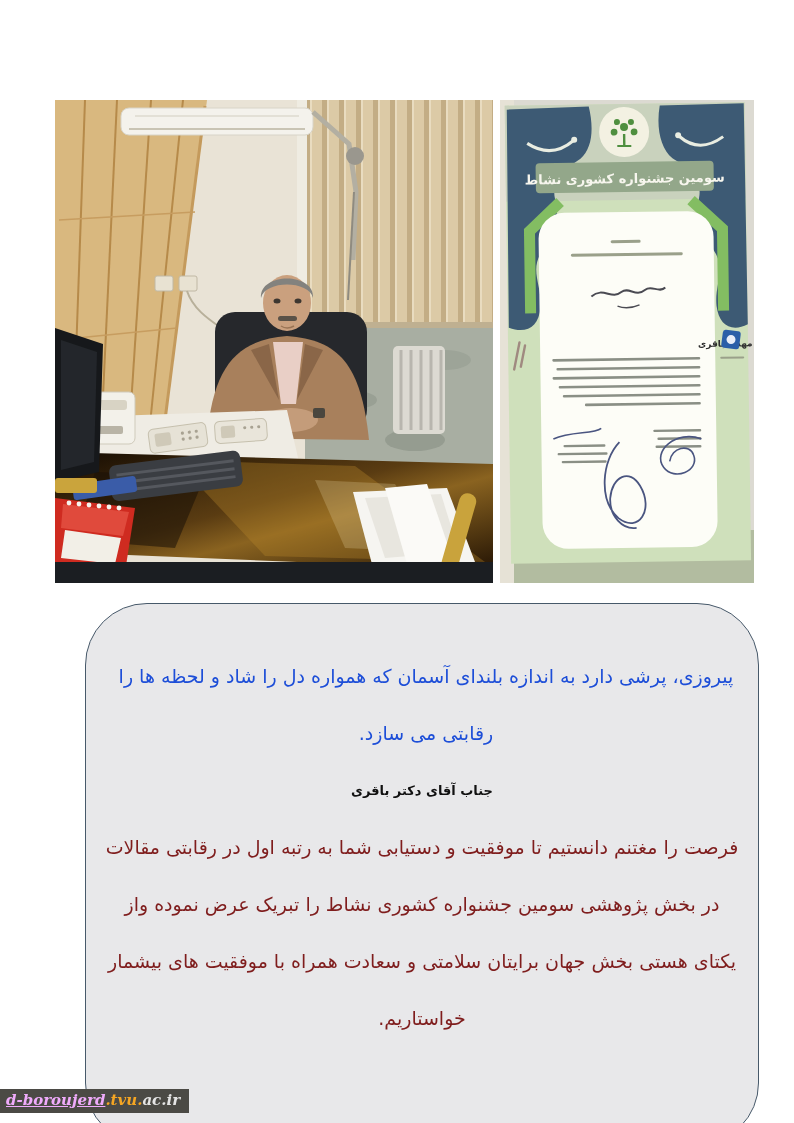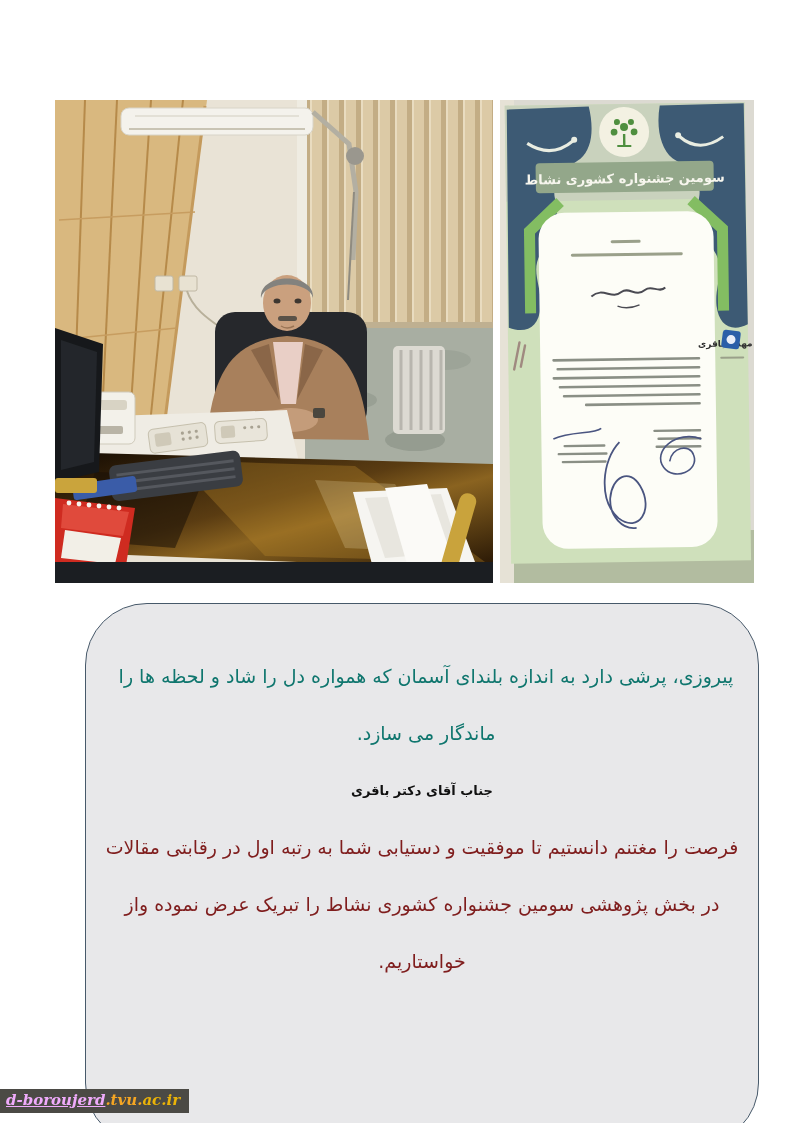--- a/index.html
+++ b/index.html
@@ -6,28 +6,28 @@
   .page{position:relative;width:794px;height:1123px;margin:0 auto;background:#ffffff;overflow:hidden;
         font-family:"DejaVu Sans",sans-serif;}
   .photo{position:absolute;top:100px;overflow:hidden;}
   .photo-left{left:55px;width:438px;height:483px;}
   .photo-right{left:500px;width:254px;height:483px;}
   .photo svg{display:block;}
   .message-box{position:absolute;left:85px;top:603px;width:672px;height:496px;
 ing    box-sizing:border-box;border:1.4px solid #47596a;border-radius:62px;
         background:#e8e8ea;direction:rtl;text-align:center;padding-top:44px;overflow:hidden;}
   .message-box p{margin:0;line-height:57px;font-size:19px;color:#7f1d1d;white-space:nowrap;}
-  .message-box p.accent{color:#0f766e;margin-left:8px;}
+  .message-box p.accent{color:#1d4ed8;margin-left:8px;}
   .message-box p.bold{font-weight:bold;font-size:13px;color:#111111;}
   .watermark{position:absolute;left:0;top:1089px;background:#4b4a45;padding:2px 9px 4px 6px;
              font-family:"DejaVu Serif",serif;font-style:italic;font-weight:bold;font-size:15px;
              letter-spacing:0px;white-space:nowrap;}
   .watermark .w{color:#f0abfc;text-decoration:underline;}
   .watermark .o{color:#f5a623;}
-  .watermark .r{color:#eab308;}
+  .watermark .r{color:#e5e5e5;}
 </style>
 </head>
 <body>
 
 <div class="page">
 
   <div class="photo photo-left">
     <svg width="438" height="483" viewBox="0 0 438 483">
       <defs>
         <linearGradient id="deskGrad" x1="0" y1="0" x2="1" y2="1">
@@ -274,24 +274,25 @@
         <g transform="rotate(-78 20 252)" fill="#a08a80">
           <rect x="2" y="248" width="30" height="2.4" rx="1.2"></rect>
           <rect x="6" y="254" width="24" height="2.4" rx="1.2"></rect>
         </g>
       </g>
     </svg>
   </div>
 
   <div class="message-box">
     <p class="accent">پیروزی، پرشی دارد به اندازه بلندای آسمان که همواره دل را شاد و لحظه ها را</p>
-    <p class="accent">ماندگار می سازد.</p>
+    <p class="accent">رقابتی می سازد.</p>
     <p class="bold">جناب آقای دکتر باقری</p>
     <p>فرصت را مغتنم دانستیم تا موفقیت و دستیابی شما به رتبه اول در رقابتی مقالات</p>
     <p>در بخش پژوهشی سومین جشنواره کشوری نشاط را تبریک عرض نموده واز</p>
+    <p>یکتای هستی بخش جهان برایتان سلامتی و سعادت همراه با موفقیت های بیشمار</p>
     <p>خواستاریم.</p>
   </div>
 
   <div class="watermark">
     <span class="w">d-boroujerd</span><span class="o">.tvu.</span><span class="r">ac.ir</span>
   </div>
 
 </div>
 
 </body></html>

